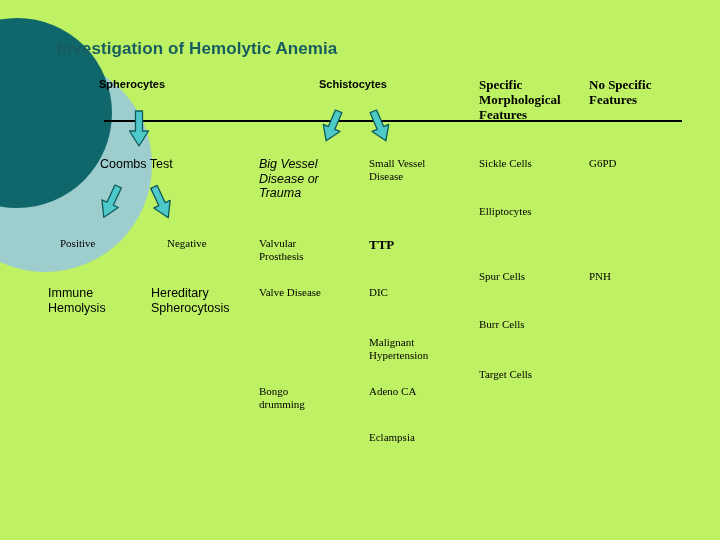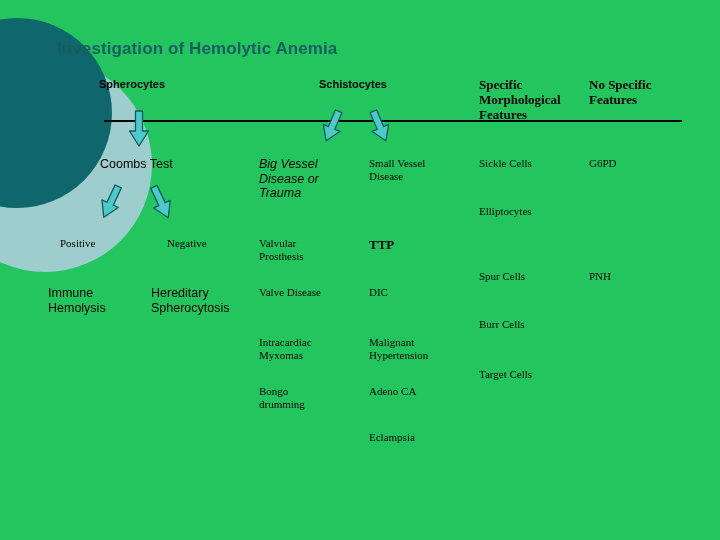--- a/index.html
+++ b/index.html
@@ -4,21 +4,21 @@
 <style>
   html, body {
     margin: 0;
     padding: 0;
     background: #ffffff;
   }
   #slide {
     position: relative;
     width: 720px;
     height: 540px;
-    background: #22c55e;
+    background: #bef264;
     overflow: hidden;
     font-family: "Liberation Sans", sans-serif;
   }
 
   
   .deco-circle-light {
     position: absolute;
     left: -62px;
     top: 58px;
     width: 214px;
@@ -152,22 +152,20 @@
 
   <div class="txt sans" style="left:259px; top:157px; width:105px;font-style:italic;">Big Vessel
 Disease or
 Trauma</div>
 
   <div class="txt serif" style="left:259px; top:237px; width:100px;">Valvular
 Prosthesis</div>
 
   <div class="txt serif" style="left:259px; top:286px; width:110px;">Valve Disease</div>
 
-  <div class="txt serif" style="left:259px; top:336px; width:110px;">Intracardiac
-Myxomas</div>
 
   <div class="txt serif" style="left:259px; top:385px; width:100px;">Bongo
 drumming</div>
 
   <div class="txt serif" style="left:369px; top:157px; width:100px;">Small Vessel
 Disease</div>
 
   <div class="txt serif-b" style="left:369px; top:237px;">TTP</div>
 
   <div class="txt serif" style="left:369px; top:286px;">DIC</div>

